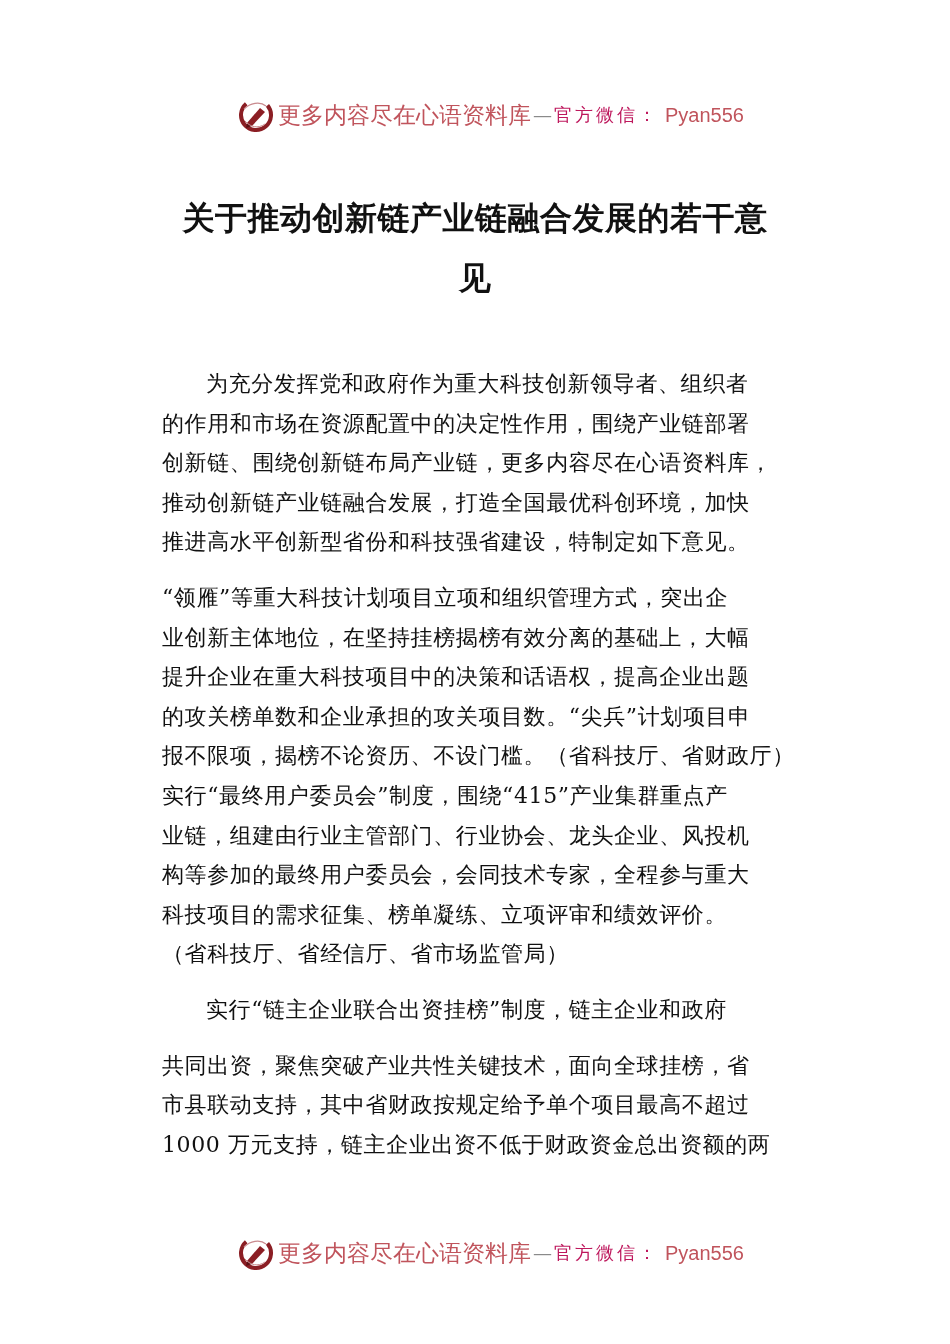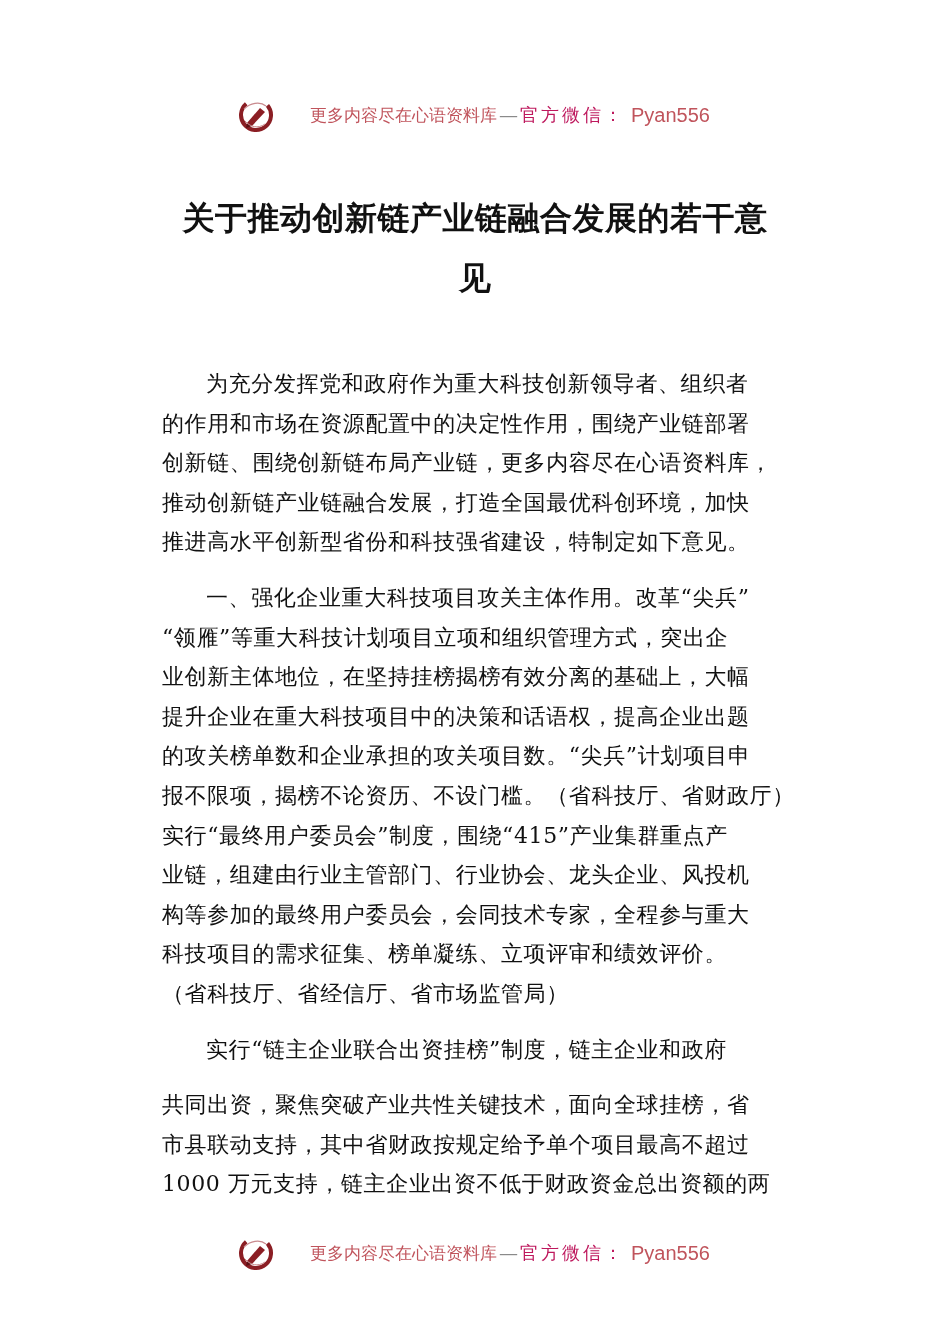--- a/index.html
+++ b/index.html
@@ -26,24 +26,23 @@
   .banner.top { top: 95px; }
   .banner.bottom { top: 1233px; }
   .logo {
     width: 36px;
     height: 36px;
     margin-right: 4px;
     flex: 0 0 auto;
   }
   .banner-main {
     color: #c0545c;
-    font-size: 17px;
+    font-size: 23px;
     font-family: "DejaVu Serif", serif;
     letter-spacing: 0px;
-    margin-left: 32px;
   }
   .banner-dash {
     color: #8a8a8a;
     font-size: 19px;
     margin: 0 2px;
   }
   .banner-label {
     color: #be185d;
     font-size: 18px;
     font-family: Liberation Sans, sans-serif;
@@ -110,21 +109,20 @@
 
 <div class="body-text">
   <p>
     <span class="line indent">为充分发挥党和政府作为重大科技创新领导者、组织者</span>
     <span class="line">的作用和市场在资源配置中的决定性作用，围绕产业链部署</span>
     <span class="line">创新链、围绕创新链布局产业链，更多内容尽在心语资料库，</span>
     <span class="line">推动创新链产业链融合发展，打造全国最优科创环境，加快</span>
     <span class="line">推进高水平创新型省份和科技强省建设，特制定如下意见。</span>
   </p>
   <p>
-    <span class="line indent">一、强化企业重大科技项目攻关主体作用。改革“尖兵”</span>
     <span class="line">“领雁”等重大科技计划项目立项和组织管理方式，突出企</span>
     <span class="line">业创新主体地位，在坚持挂榜揭榜有效分离的基础上，大幅</span>
     <span class="line">提升企业在重大科技项目中的决策和话语权，提高企业出题</span>
     <span class="line">的攻关榜单数和企业承担的攻关项目数。“尖兵”计划项目申</span>
     <span class="line">报不限项，揭榜不论资历、不设门槛。（省科技厅、省财政厅）</span>
     <span class="line">实行“最终用户委员会”制度，围绕“415”产业集群重点产</span>
     <span class="line">业链，组建由行业主管部门、行业协会、龙头企业、风投机</span>
     <span class="line">构等参加的最终用户委员会，会同技术专家，全程参与重大</span>
     <span class="line">科技项目的需求征集、榜单凝练、立项评审和绩效评价。</span>
     <span class="line">（省科技厅、省经信厅、省市场监管局）</span>

